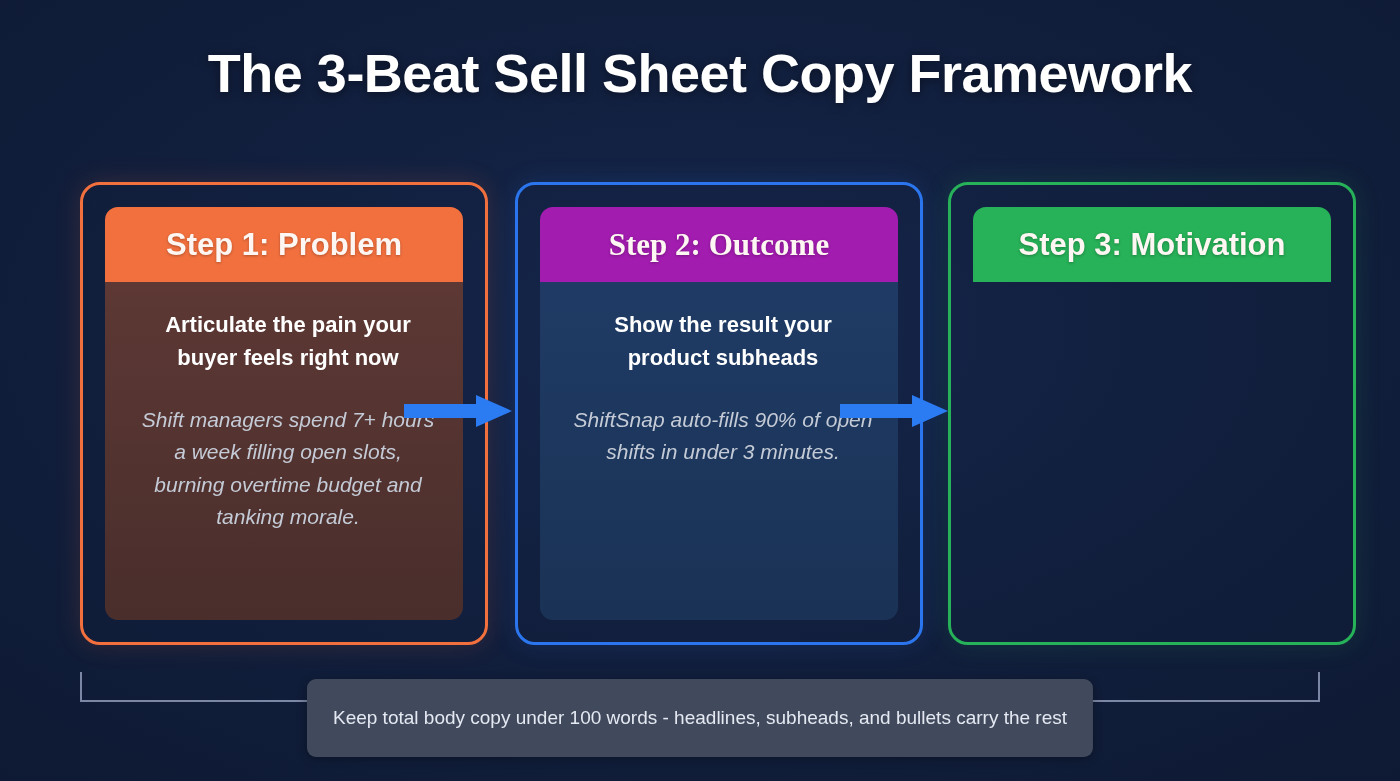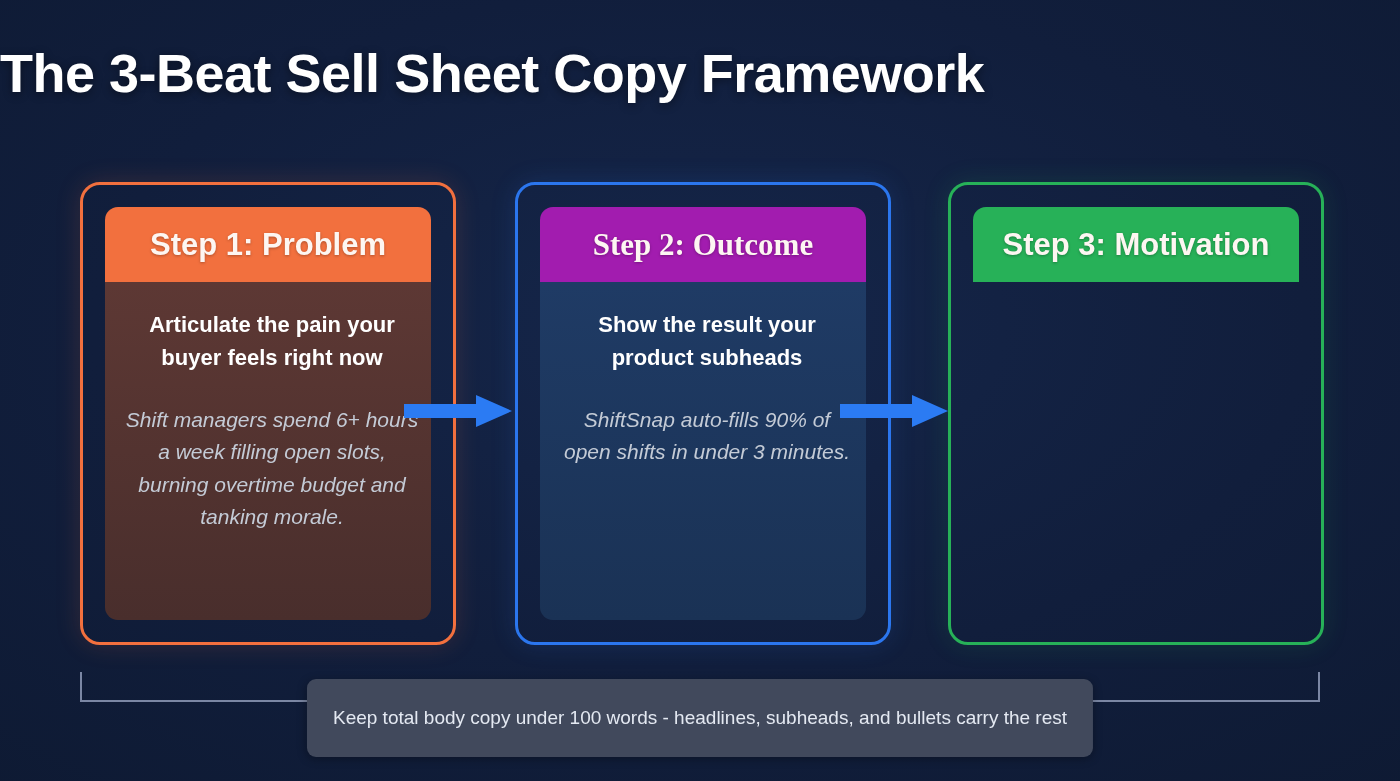--- a/index.html
+++ b/index.html
@@ -19,38 +19,38 @@
   #canvas {
     position:absolute; inset:0;
     background:
       radial-gradient(ellipse 1100px 620px at 50% 42%, #15264a 0%, #111e3c 55%, #0e1a33 100%);
   }
 
   
   #title {
     position:absolute;
     top:42px; left:0; right:0;
-    text-align:left;
+    text-align:center;
     font-size:54px;
     font-weight:bold;
     color:#ffffff;
     letter-spacing:-0.5px;
     text-shadow:0 2px 10px rgba(0,0,0,.45);
   }
 
   
   #cards {
     position:absolute;
     top:182px; left:80px;
     width:1240px; height:463px;
   }
 
   .card {
     position:absolute;
-    top:0; width:376px; height:463px;
+    top:0; width:408px; height:463px;
     border-radius:20px;
     border:3px solid #8b5cf6;
     padding:22px;
   }
   .card.c0 { left:0px;   border-color:#f2703e; box-shadow:0 0 26px rgba(242,112,62,.16); }
   .card.c1 { left:435px; border-color:#2b76ee; box-shadow:0 0 26px rgba(43,118,238,.16); }
   .card.c2 { left:868px; border-color:#27b158; box-shadow:0 0 26px rgba(39,177,88,.16); }
 
   .panel {
     width:100%; height:100%;
@@ -140,21 +140,21 @@
 
 <div id="title">The 3-Beat Sell Sheet Copy Framework</div>
 
 <div id="cards">
 
   <div class="card c0">
     <div class="panel">
       <div class="panel-header">Step 1: Problem</div>
       <div class="panel-body">
         <div class="headline">Articulate the pain your buyer feels right now</div>
-        <div class="example">Shift managers spend 6+ hours a week filling open slots, burning overtime budget and tanking morale.</div>
+        <div class="example">Shift managers spend 7+ hours a week filling open slots, burning overtime budget and tanking morale.</div>
       </div>
     </div>
   </div>
 
   <div class="card c1">
     <div class="panel">
       <div class="panel-header">Step 2: Outcome</div>
       <div class="panel-body">
         <div class="headline">Show the result your product subheads</div>
         <div class="example">ShiftSnap auto-fills 90% of open shifts in under 3 minutes.</div>

